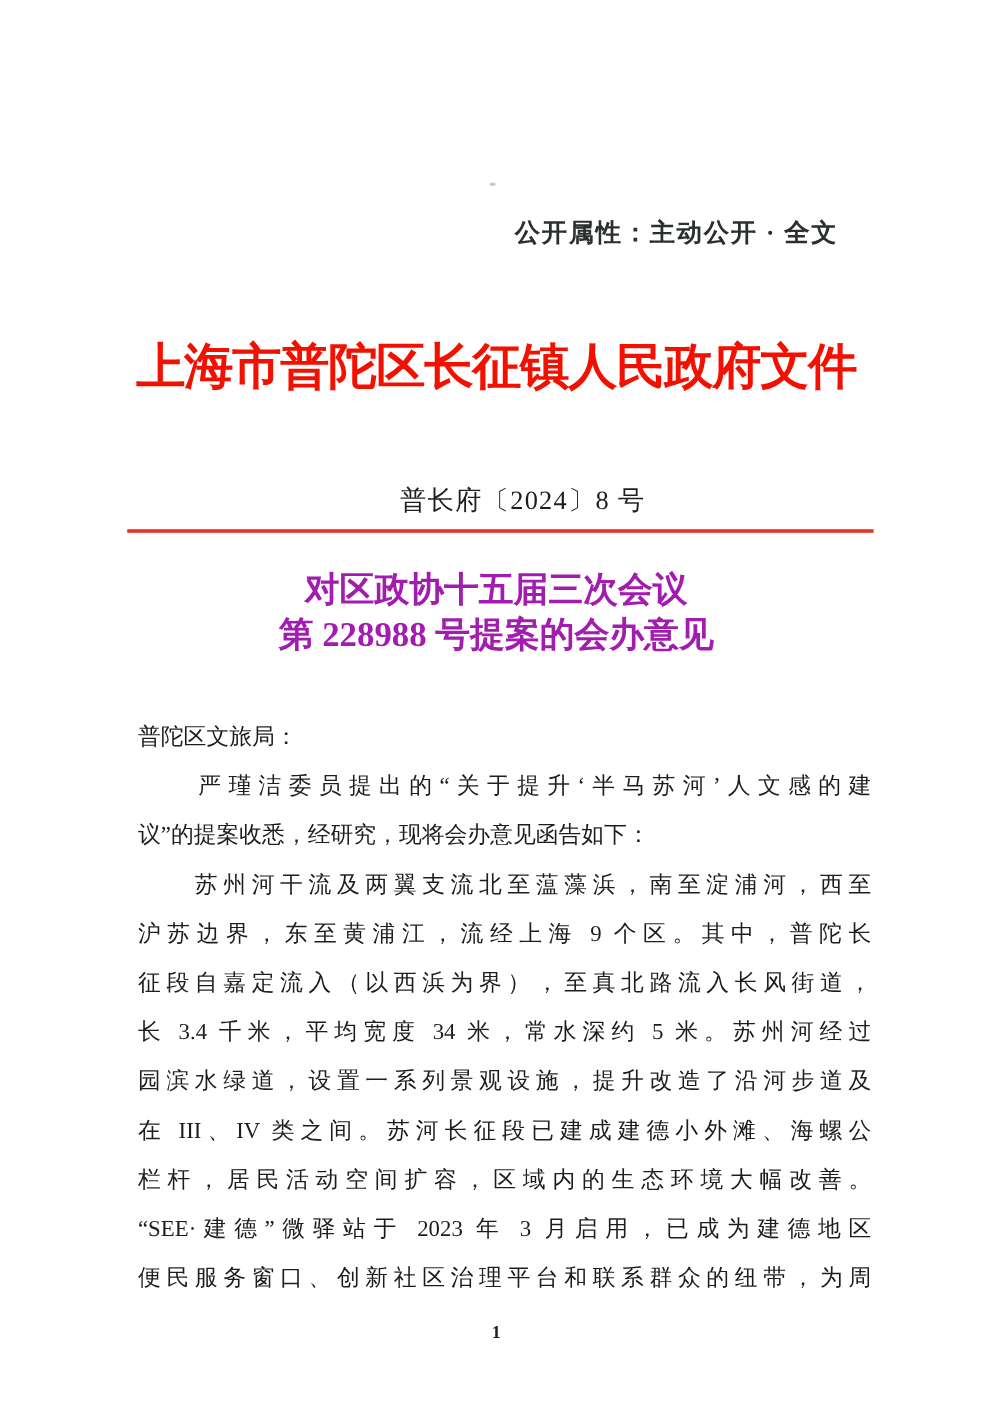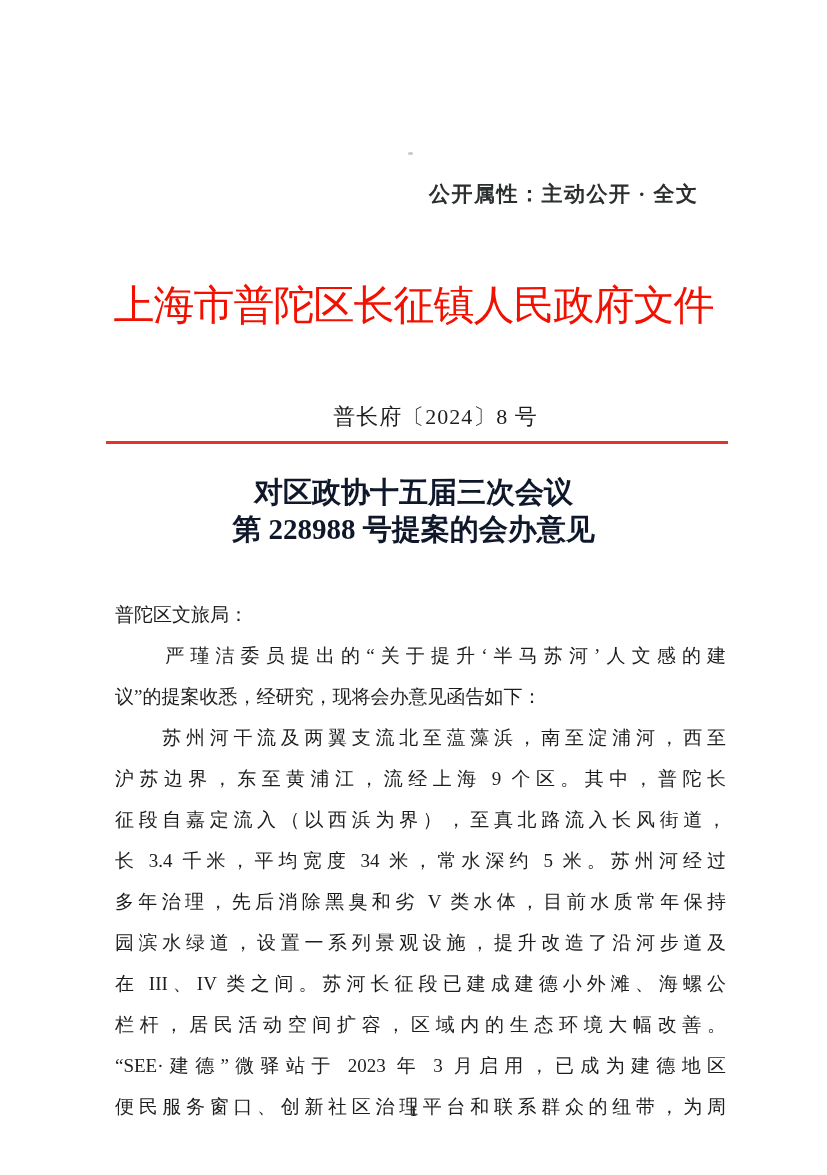--- a/index.html
+++ b/index.html
@@ -28,21 +28,21 @@
     color: #2b2f2f;
     white-space: nowrap;
     font-weight: bold;
   }
   .red-title {
     position: absolute;
     top: 278px; left: 0;
     width: 100%;
     text-align: center;
     font-size: 41px;
-    font-weight: normal;
+    font-weight: bold;
     letter-spacing: -1px;
     color: #f21000;
     white-space: nowrap;
   }
   .doc-number {
     position: absolute;
     top: 402px; left: 22px;
     width: 100%;
     text-align: center;
     font-size: 22px;
@@ -57,21 +57,21 @@
     background: #e8322a;
   }
   .doc-title {
     position: absolute;
     top: 474px; left: 0;
     width: 100%;
     text-align: center;
     font-size: 29px;
     line-height: 37px;
     font-weight: bold;
-    color: #0f172a;
+    color: #a21caf;
   }
   .body-text {
     position: absolute;
     top: 594px; left: 115px;
     width: 611px;
     font-size: 19px;
     color: #1d1d1d;
   }
   .bline {
     height: 41px;
@@ -114,21 +114,20 @@
   </div>
 
   <div class="body-text" id="body-lines">
       <div class="bline">普陀区文旅局：</div>
       <div class="bline j">　　严瑾洁委员提出的“关于提升‘半马苏河’人文感的建</div>
       <div class="bline">议”的提案收悉，经研究，现将会办意见函告如下：</div>
       <div class="bline j">　　苏州河干流及两翼支流北至蕰藻浜，南至淀浦河，西至</div>
       <div class="bline j">沪苏边界，东至黄浦江，流经上海 9 个区。其中，普陀长</div>
       <div class="bline j">征段自嘉定流入（以西浜为界），至真北路流入长风街道，</div>
       <div class="bline j">长 3.4 千米，平均宽度 34 米，常水深约 5 米。苏州河经过</div>
-      <div class="bline j">多年治理，先后消除黑臭和劣 V 类水体，目前水质常年保持</div>
       <div class="bline j">园滨水绿道，设置一系列景观设施，提升改造了沿河步道及</div>
       <div class="bline j">在 III、IV 类之间。苏河长征段已建成建德小外滩、海螺公</div>
       <div class="bline j">栏杆，居民活动空间扩容，区域内的生态环境大幅改善。</div>
       <div class="bline j">“SEE·建德”微驿站于 2023 年 3 月启用，已成为建德地区</div>
       <div class="bline j">便民服务窗口、创新社区治理平台和联系群众的纽带，为周</div>
     </div>
 
   <div class="pagenum">1</div>
 
 </div>

